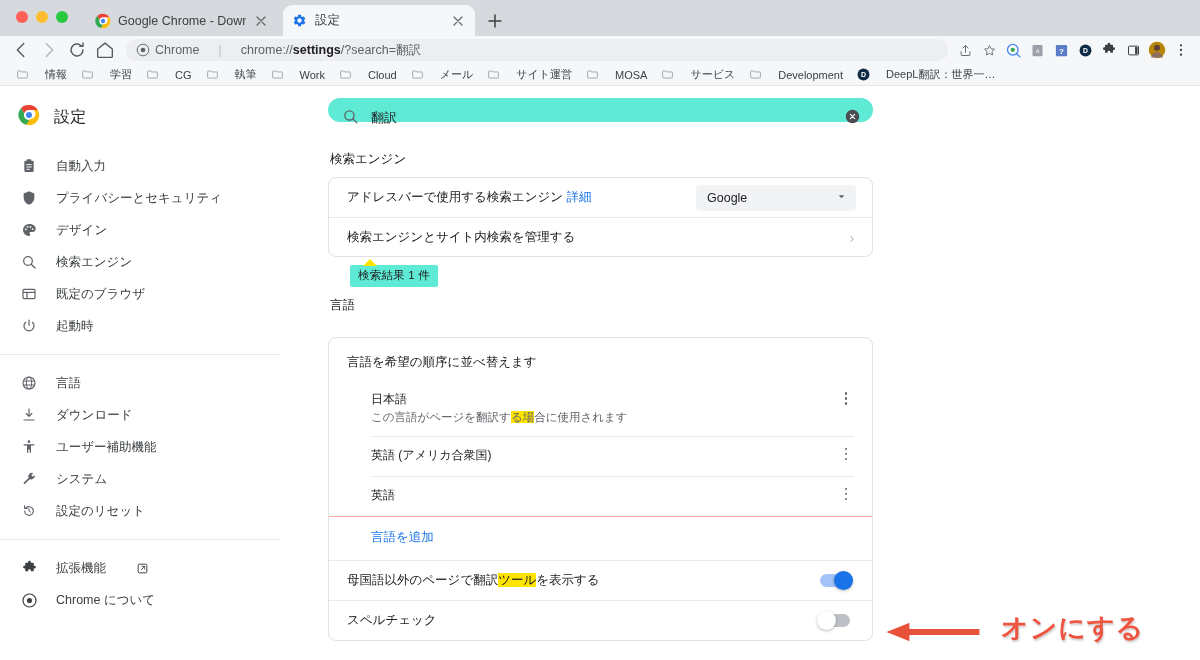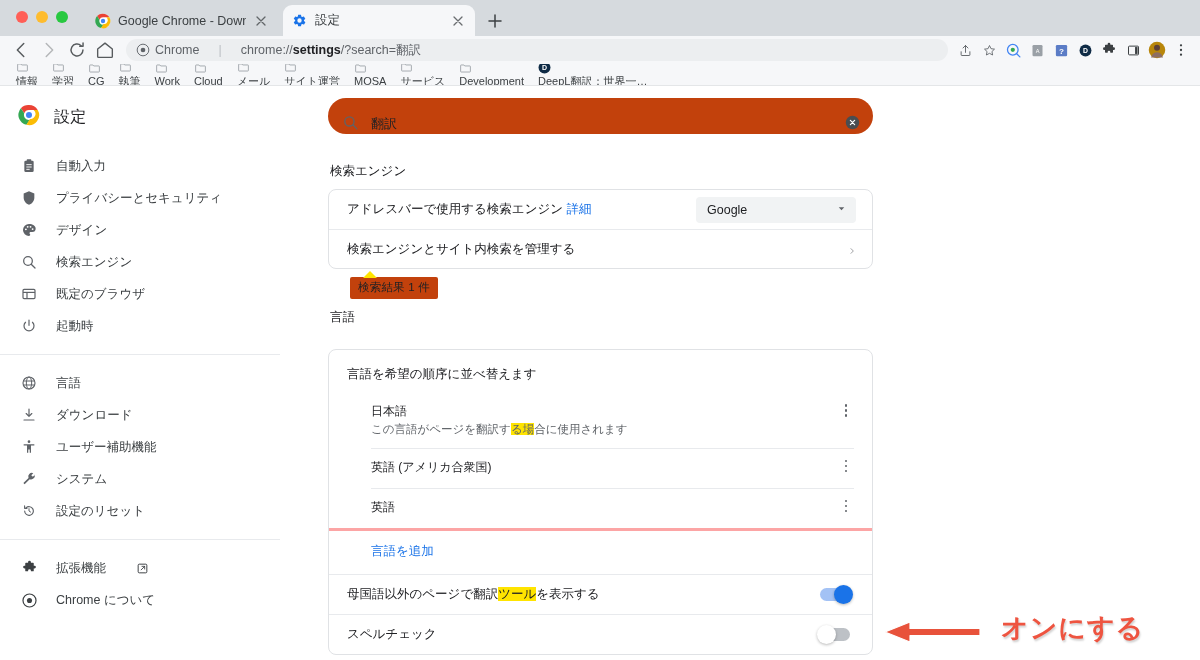--- a/index.html
+++ b/index.html
@@ -53,83 +53,83 @@
   .omni-url b { color:#202124; font-weight:700; }
   .tb-icons { display:flex; align-items:center; gap:2px; margin-left:6px; padding-right:8px; }
   .tbi { width:22px; height:22px; display:flex; align-items:center; justify-content:center; }
 
   
   .bookmarks {
     position:absolute; left:0; top:64px; width:1200px; height:22px;
     background:#f6f7f9; display:flex; align-items:center;
     border-bottom:1px solid #e4e6e8; padding-left:10px; gap:2px; overflow:hidden;
   }
-  .bm { display:flex; align-items:flex-start; gap:0; padding:1px 6px; border-radius:4px;
-        font-size:11px; color:#3c4043; white-space:nowrap;flex-direction:column; }
+  .bm { display:flex; align-items:center; gap:16px; padding:1px 6px; border-radius:4px;
+        font-size:11px; color:#3c4043; white-space:nowrap; }
   .bm-ico { width:13px; height:13px; flex:0 0 13px; }
 
   
   .page { position:absolute; left:0; top:87px; width:1200px; height:573px; background:#fff; }
 
   
   .sidebar { position:absolute; left:0; top:0; width:300px; height:573px; padding-top:13px; }
   .brand { display:flex; align-items:center; gap:14px; padding-left:18px; height:34px; }
   .brand-title { font-size:16px; color:#202124; letter-spacing:.3px; }
   .menu { margin-top:16px; }
   .mitem { display:flex; align-items:center; gap:18px; height:32px; padding-left:20px;
            font-size:12.5px; color:#3c4043; cursor:default; }
   .mitem .mi { width:18px; height:18px; flex:0 0 18px; display:flex; align-items:center; justify-content:center; }
   .mitem .ml { flex:1 1 auto; }
   .ext-ico { width:13px; height:13px; margin-left:12px; }
   .divider { height:1px; background:#e8eaed; margin:12px 20px 12px 0; }
 
   
   .main { position:absolute; left:328px; top:0; width:545px; }
   .search-wrap {
-    margin-top:11px; height:36px; background:#c2410c; border-radius:18px;
+    margin-top:11px; height:24px; background:#5eead4; border-radius:18px;
     display:flex; align-items:center; padding:16px 12px 0 14px; gap:12px;
   }
   .search-val { flex:1 1 auto; font-size:13px; color:#202124; }
   .sec-title { font-size:12.5px; color:#1a73e8; margin:29px 0 9px 2px; color:#202124; }
   .card { background:#fff; border:1px solid #e0e2e5; border-radius:8px; overflow:hidden; }
   .row { display:flex; align-items:center; min-height:39px; padding:0 16px 0 18px; }
   .row + .row { border-top:1px solid #e8eaed; }
   .row-label { flex:1 1 auto; font-size:12.5px; color:#202124; }
   .link { color:#1a73e8; }
   .select {
     width:160px; height:26px; background:#f1f3f4; border-radius:4px;
     display:flex; align-items:center; justify-content:space-between;
     padding:0 9px 0 11px; font-size:12.5px; color:#202124;
   }
   .chev-right { width:8px; height:12px; opacity:.7; }
   .hl-strong { background:#ffe400; }
 
   .badge-wrap { position:relative; margin:8px 0 0 22px; width:max-content; }
   .badge {
-    background:#c2410c; color:#202124; font-size:11.5px;
+    background:#5eead4; color:#202124; font-size:11.5px;
     padding:3px 8px 4px; border-radius:2px; display:inline-block; letter-spacing:.2px;
   }
   .badge-tip {
     position:absolute; left:13px; top:-6px; width:0; height:0;
     border-left:7px solid transparent; border-right:7px solid transparent;
     border-bottom:7px solid #ffe400;
   }
 
   .lang-card { margin-top:23px; padding:0; }
   .lang-head { font-size:12.5px; color:#202124; padding:16px 0 10px 18px; }
   .lang-list { padding:0 18px 0 42px; }
   .lang-row { display:flex; align-items:flex-start; min-height:40px; padding:8px 0 9px; }
   .lang-row + .lang-row { border-top:1px solid #e8eaed; }
   .lang-texts { flex:1 1 auto; }
   .lang-name { font-size:12px; color:#202124; line-height:1.45; }
   .lang-sub { font-size:11.5px; color:#5f6368; line-height:1.5; margin-top:1px; }
   .kebab { width:16px; flex:0 0 16px; display:flex; flex-direction:column;
            align-items:center; gap:2.5px; padding-top:3px; }
   .kebab i { width:2.5px; height:2.5px; border-radius:50%; background:#5f6368; display:block; }
-  .add-lang { font-size:12.5px; color:#1a73e8; padding:12px 0 14px 42px; border-top:3px solid #fca5a5; }
+  .add-lang { font-size:12.5px; color:#1a73e8; padding:12px 0 14px 42px; border-top:1px solid #fca5a5; }
   .toggle-row { display:flex; align-items:center; min-height:40px; padding:0 22px 0 18px;
                 border-top:1px solid #e8eaed; }
   .toggle { width:30px; height:13px; border-radius:7px; position:relative; flex:0 0 30px; }
   .toggle.on { background:#a3c2f5; }
   .toggle.off { background:#bdc1c6; }
   .knob { position:absolute; top:-3px; width:19px; height:19px; border-radius:50%;
           box-shadow:0 1px 3px rgba(0,0,0,.28); }
   .toggle.on .knob { right:-3px; background:#1a73e8; }
   .toggle.off .knob { left:-3px; background:#ffffff; }
 

